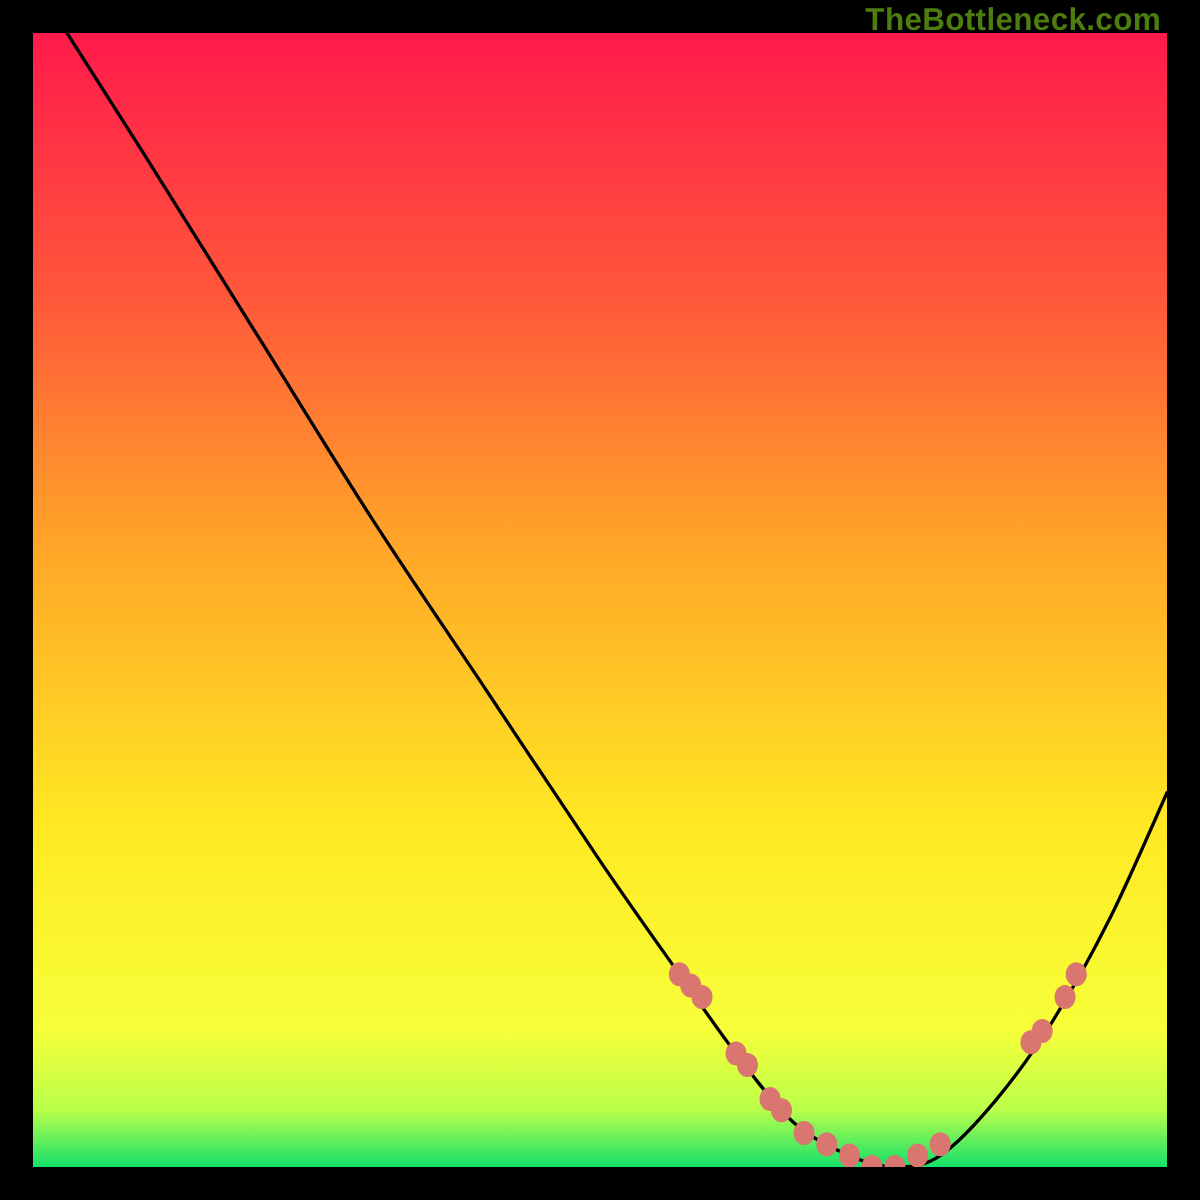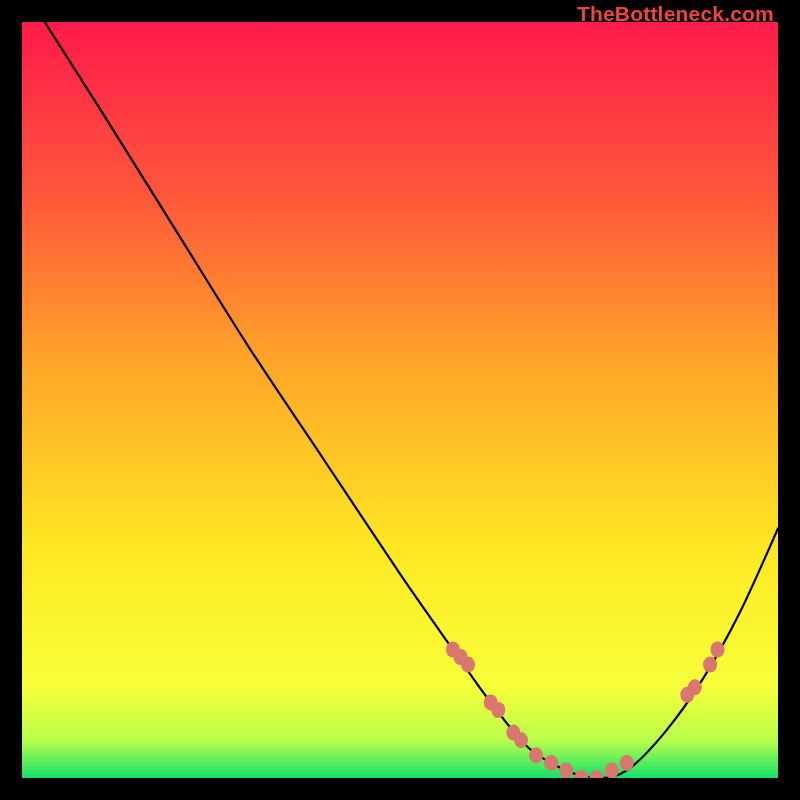--- a/index.html
+++ b/index.html
@@ -25,21 +25,21 @@
     width: 756px;
     height: 756px;
   }
   .watermark {
     position: absolute;
     top: 2px;
     right: 26px;
     font-family: Arial, Helvetica, sans-serif;
     font-size: 21px;
     font-weight: 600;
-    color: #ef4444;
+    color: #4d7c0f;
     letter-spacing: 0.2px;
   }
 </style>
 </head>
 <body>
 
 <div class="frame">
   <svg class="plot" viewBox="0 0 756 756">
     <defs>
       <linearGradient id="bgGrad" x1="0" y1="0" x2="0" y2="1">

